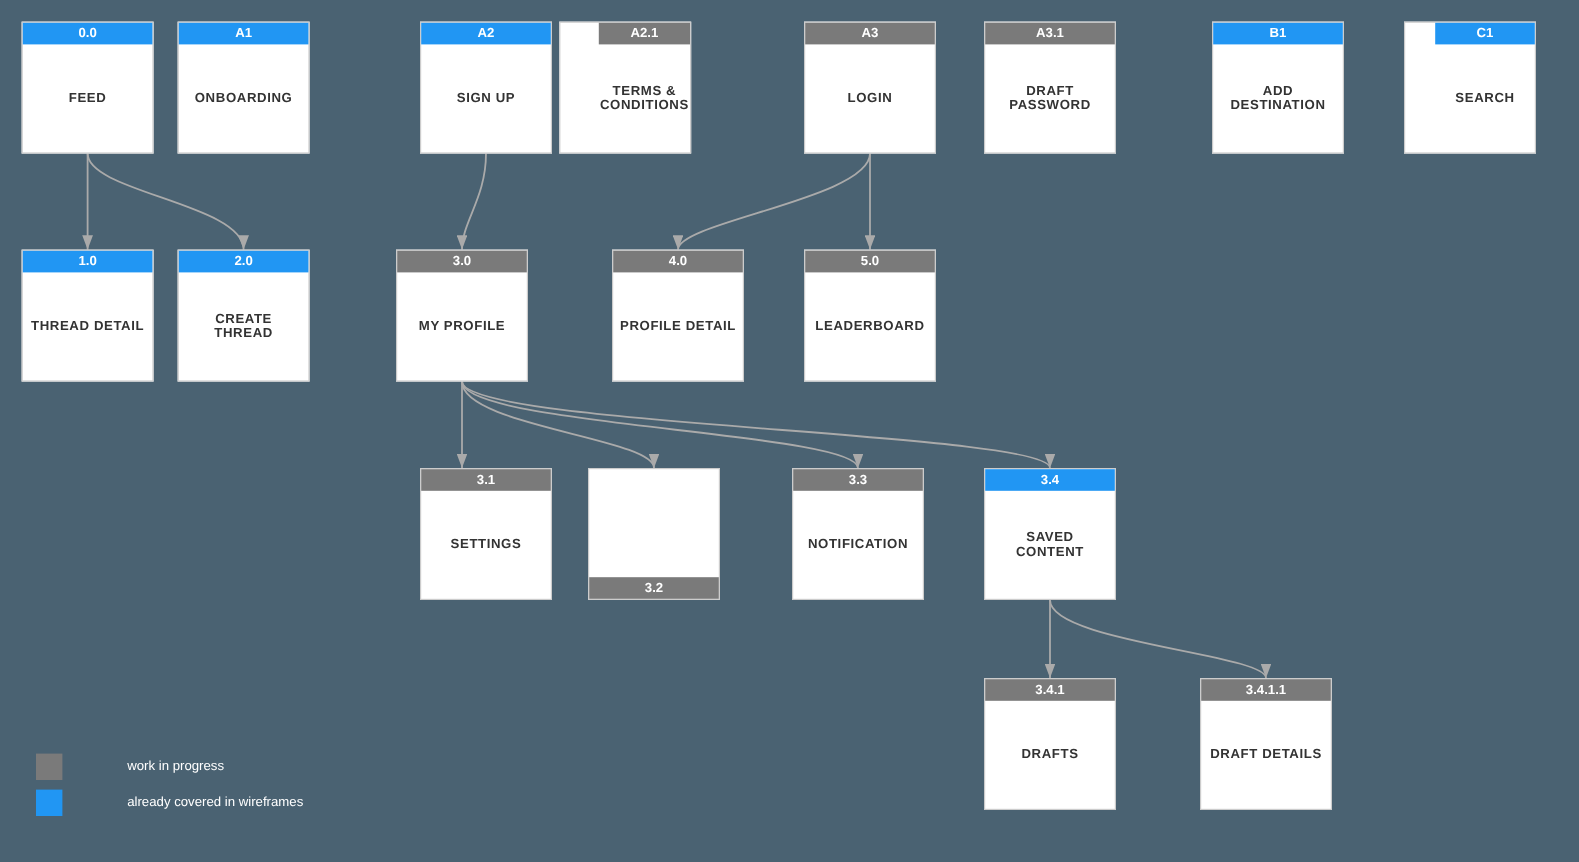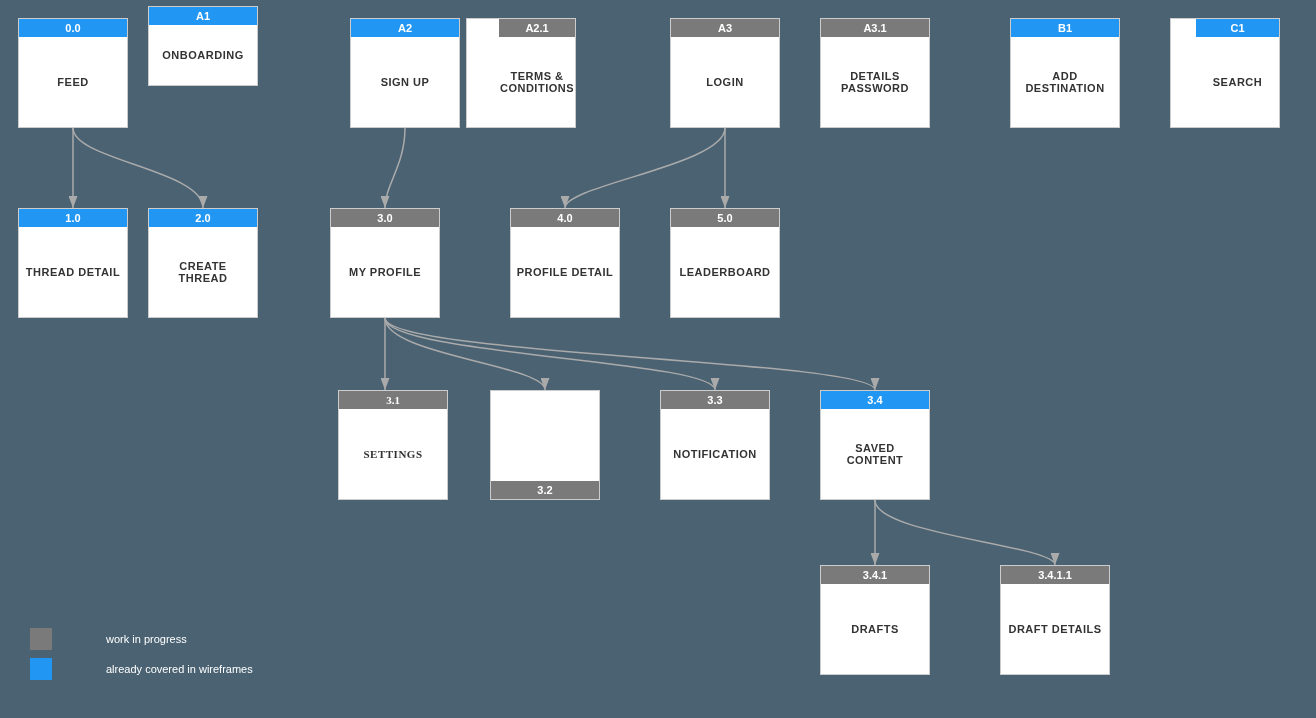--- a/index.html
+++ b/index.html
@@ -117,39 +117,39 @@
     <path d="M875,500 C875,530 875,545 875,565" stroke="#aaa" stroke-width="1.5" fill="none" marker-end="url(#arrowhead)"></path>
 
     <path d="M875,500 C875,535 1055,545 1055,565" stroke="#aaa" stroke-width="1.5" fill="none" marker-end="url(#arrowhead)"></path>
   </svg>
 
   <div id="nodes-container">
       <div class="node" style="left: 18px; top: 18px; height: 110px;">
         <div class="node-header blue">0.0</div>
         <div class="node-body">FEED</div>
       </div>
-      <div class="node" style="left: 148px; top: 6px; height: 80px;">
+      <div class="node" style="left: 148px; top: 18px; height: 110px;">
         <div class="node-header blue">A1</div>
         <div class="node-body">ONBOARDING</div>
       </div>
       <div class="node" style="left: 350px; top: 18px; height: 110px;">
         <div class="node-header blue">A2</div>
         <div class="node-body">SIGN UP</div>
       </div>
       <div class="node" style="left: 466px; top: 18px; height: 110px; padding-left: 32px;">
         <div class="node-header gray">A2.1</div>
         <div class="node-body">TERMS &amp; CONDITIONS</div>
       </div>
       <div class="node" style="left: 670px; top: 18px; height: 110px;">
         <div class="node-header gray">A3</div>
         <div class="node-body">LOGIN</div>
       </div>
       <div class="node" style="left: 820px; top: 18px; height: 110px;">
         <div class="node-header gray">A3.1</div>
-        <div class="node-body">DETAILS PASSWORD</div>
+        <div class="node-body">DRAFT PASSWORD</div>
       </div>
       <div class="node" style="left: 1010px; top: 18px; height: 110px;">
         <div class="node-header blue">B1</div>
         <div class="node-body">ADD DESTINATION</div>
       </div>
       <div class="node" style="left: 1170px; top: 18px; height: 110px; padding-left: 25px;">
         <div class="node-header blue">C1</div>
         <div class="node-body">SEARCH</div>
       </div>
       <div class="node" style="left: 18px; top: 208px; height: 110px;">
@@ -165,21 +165,21 @@
         <div class="node-body">MY PROFILE</div>
       </div>
       <div class="node" style="left: 510px; top: 208px; height: 110px;">
         <div class="node-header gray">4.0</div>
         <div class="node-body">PROFILE DETAIL</div>
       </div>
       <div class="node" style="left: 670px; top: 208px; height: 110px;">
         <div class="node-header gray">5.0</div>
         <div class="node-body">LEADERBOARD</div>
       </div>
-      <div class="node" style="left: 338px; top: 390px; height: 110px; font-family: Liberation Serif, serif;">
+      <div class="node" style="left: 350px; top: 390px; height: 110px;">
         <div class="node-header gray">3.1</div>
         <div class="node-body">SETTINGS</div>
       </div>
       <div class="node" style="left: 490px; top: 390px; height: 110px;">
         <div class="node-header gray">3.2</div>
       </div>
       <div class="node" style="left: 660px; top: 390px; height: 110px;">
         <div class="node-header gray">3.3</div>
         <div class="node-body">NOTIFICATION</div>
       </div>

